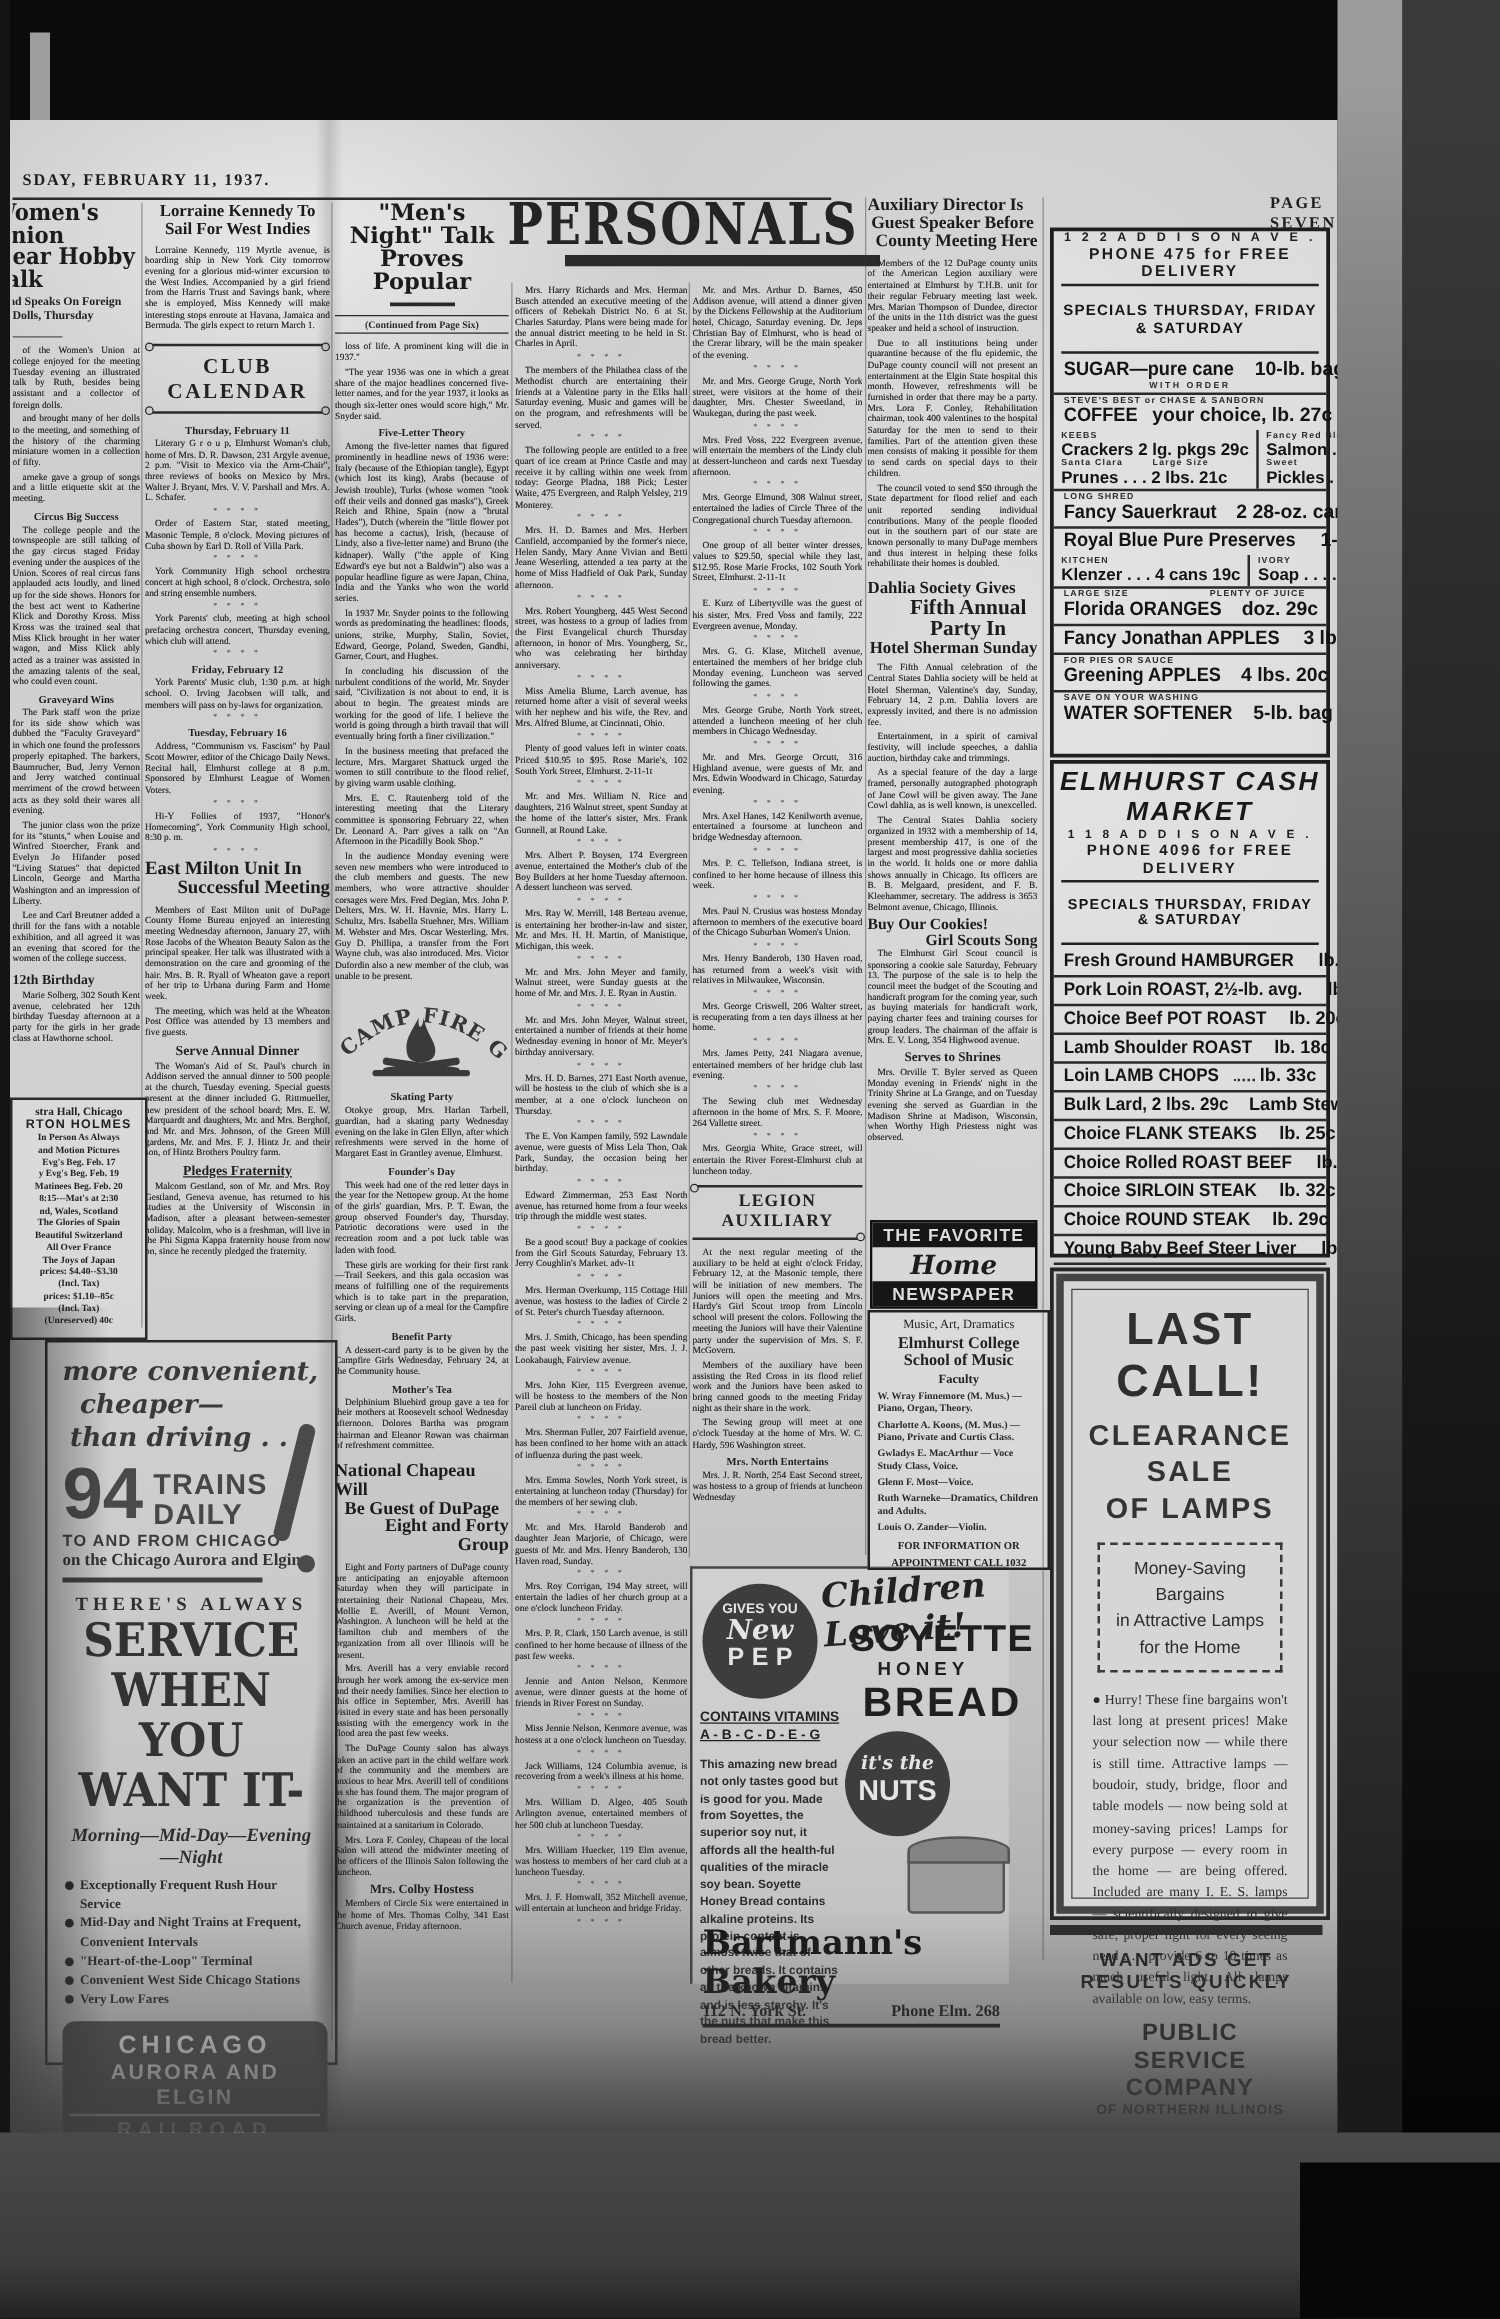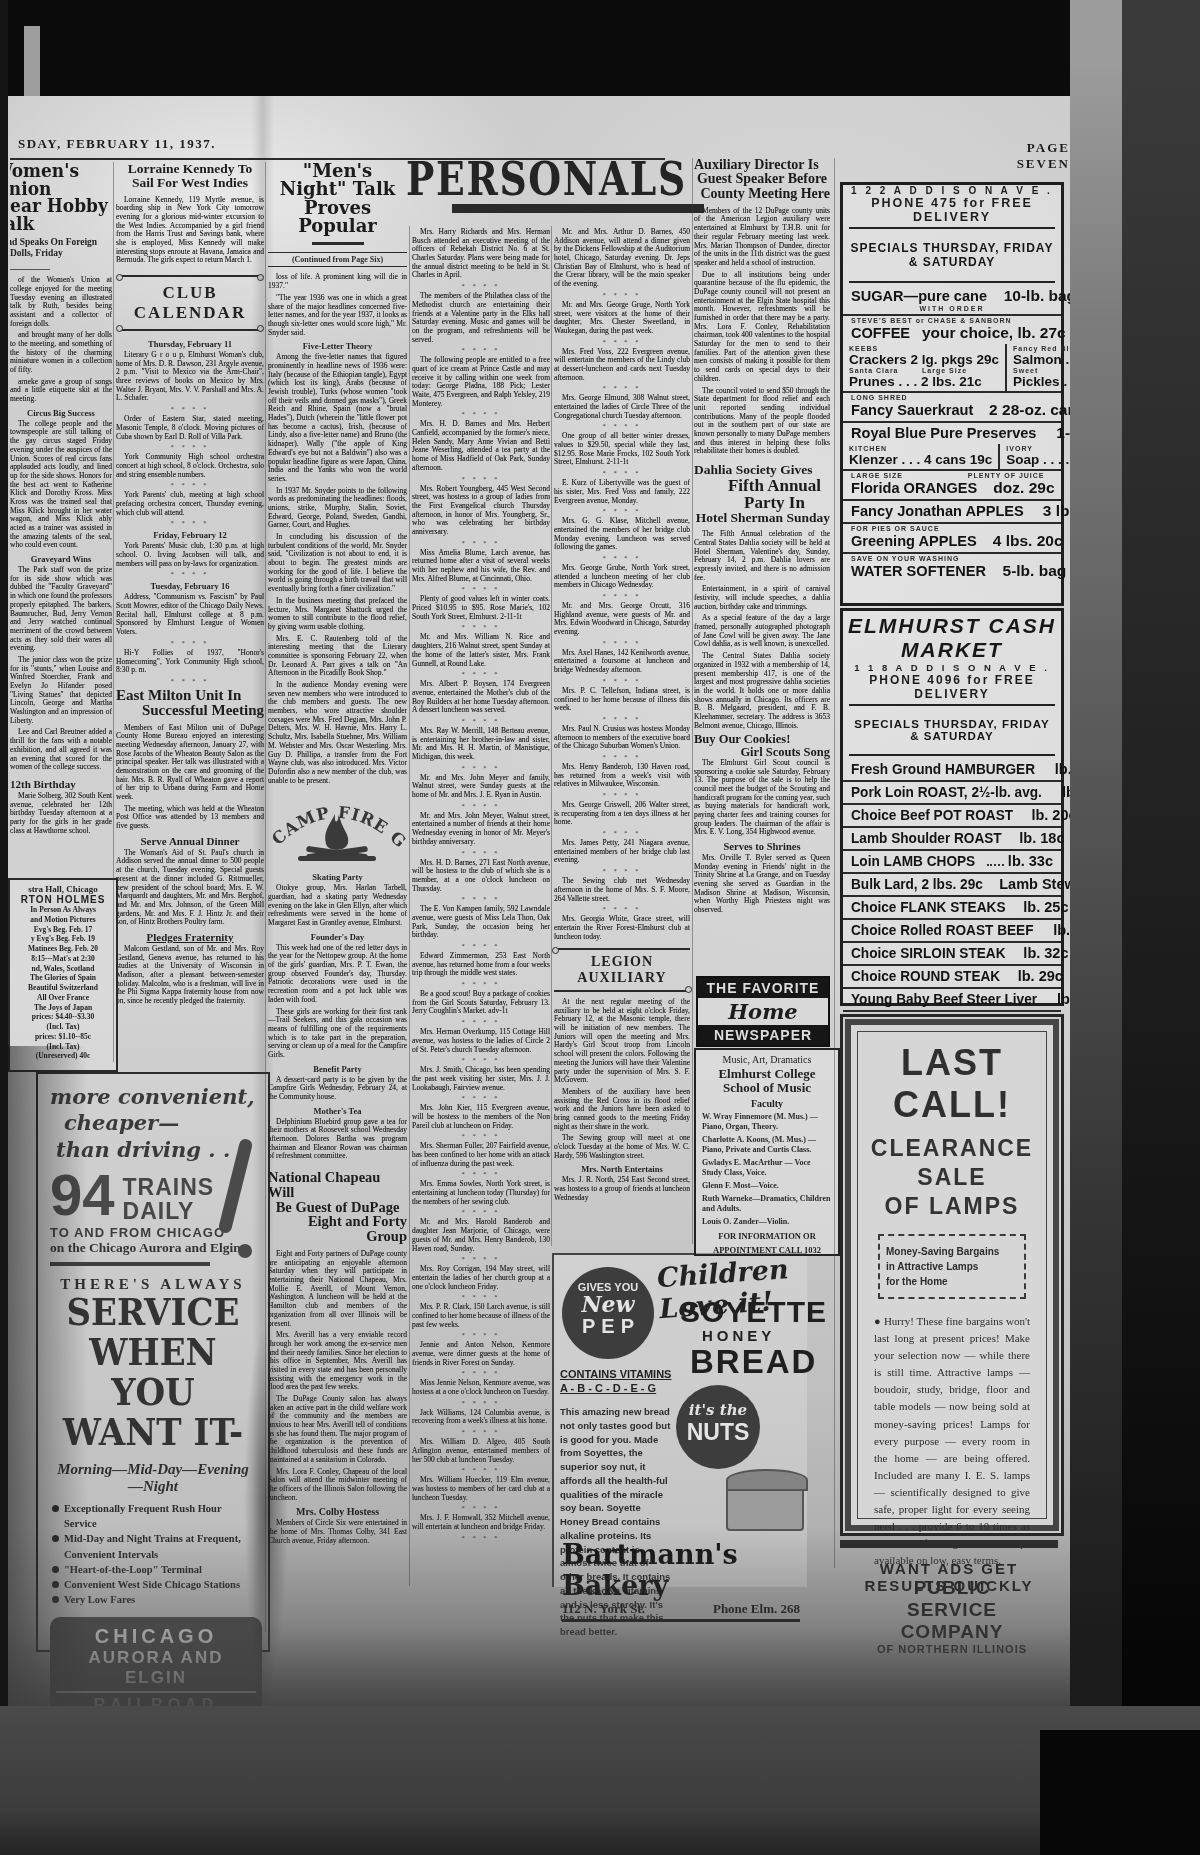--- a/index.html
+++ b/index.html
@@ -92,22 +92,22 @@
   .music .fac{font-size:8px;line-height:1.25;margin:0 0 3px;font-weight:bold;color:#2a2a2a;}
   .music .call{font-weight:bold;font-size:8.5px;text-align:center;margin-top:4px;}
   
   .lastcall{border:3px solid #262626;box-shadow:inset 0 0 0 2px #cfcfcf, inset 0 0 0 8px rgba(44,44,44,.85);
       background:#d6d6d6;}
   .lc-inner{margin:14px;border:1px solid #444;padding:10px 12px;height:calc(100% - 50px);}
   .lc-title{font-family:"Liberation Sans",sans-serif;font-weight:900;font-size:36px;text-align:center;
       color:#2f2f2f;letter-spacing:2px;}
   .lc-sub{font-family:"Liberation Sans",sans-serif;font-weight:900;font-size:23px;text-align:center;
       color:#333;letter-spacing:2px;line-height:1.25;}
-  .lc-dash{border:2px dashed #3a3a3a;margin:14px 8px;padding:8px 6px;
-      font-family:"Liberation Sans",sans-serif;font-weight:bold;font-size:10px;color:#2c2c2c;line-height:1.5;}
+  .lc-dash{border:2px dashed #3a3a3a;margin:14px 8px;padding:8px 6px;text-align:center;
+      font-family:"Liberation Sans",sans-serif;font-weight:normal;font-size:14px;color:#2c2c2c;line-height:1.5;}
   .lc-body{font-size:11px;line-height:1.55;text-align:justify;color:#2b2b2b;margin:8px 4px;}
   .lc-psc{font-family:"Liberation Sans",sans-serif;font-weight:900;font-size:19px;text-align:center;
       color:#262626;letter-spacing:1px;margin-top:6px;}
   .lc-psc2{font-family:"Liberation Sans",sans-serif;font-weight:bold;font-size:11px;text-align:center;
       color:#2a2a2a;letter-spacing:1px;}
   .lc-bar{position:absolute;height:8px;background:#2c2c2c;}
   .wantads{font-family:"Liberation Sans",sans-serif;font-weight:bold;font-size:15px;
       letter-spacing:2px;text-align:center;color:#242424;}
   
   .train{border:2px solid #2a2a2a;background:rgba(215,215,215,.35);padding:10px 12px;}
@@ -162,29 +162,29 @@
   .campfire{display:block;margin:0 auto;}
 </style>
 </head>
 <body>
 
 <div class="canvas">
 
   <div class="sheet">
 
     <div class="abs dateline" style="left:10px;top:40px;">SDAY, FEBRUARY 11, 1937.</div>
-    <div class="abs pageno" style="left:1008px;top:44px;text-align:right;">PAGE SEVEN</div>
+    <div class="abs pageno" style="left:1008px;top:58px;">PAGE SEVEN</div>
     <div class="hrule" style="left:2px;top:62px;width:655px;"></div>
 
     <div class="abs clip" style="left:2px;top:66px;width:102px;height:608px;">
       <div class="hl hl-big" style="margin-left:-16px;">Women's Union</div>
       <div class="hl hl-big" style="margin-left:-16px;">Hear Hobby Talk</div>
       <div style="height:6px;"></div>
       <div class="subhead" style="margin-left:-8px;">and Speaks On Foreign</div>
-      <div class="subhead">Dolls, Friday</div>
+      <div class="subhead">Dolls, Thursday</div>
       <div style="height:8px;border-bottom:1px solid #555;width:40px;margin:2px 0 6px;"></div>
       <div>
 
       <div>
             <p class="pjust">of the Women's Union at college enjoyed for the meeting Tuesday evening an illustrated talk by Ruth, besides being assistant and a collector of foreign dolls.</p>
           </div>
           <div>
             <p class="pjust">and brought many of her dolls to the meeting, and something of the history of the charming miniature women in a collection of fifty.</p>
           </div>
           <div>

